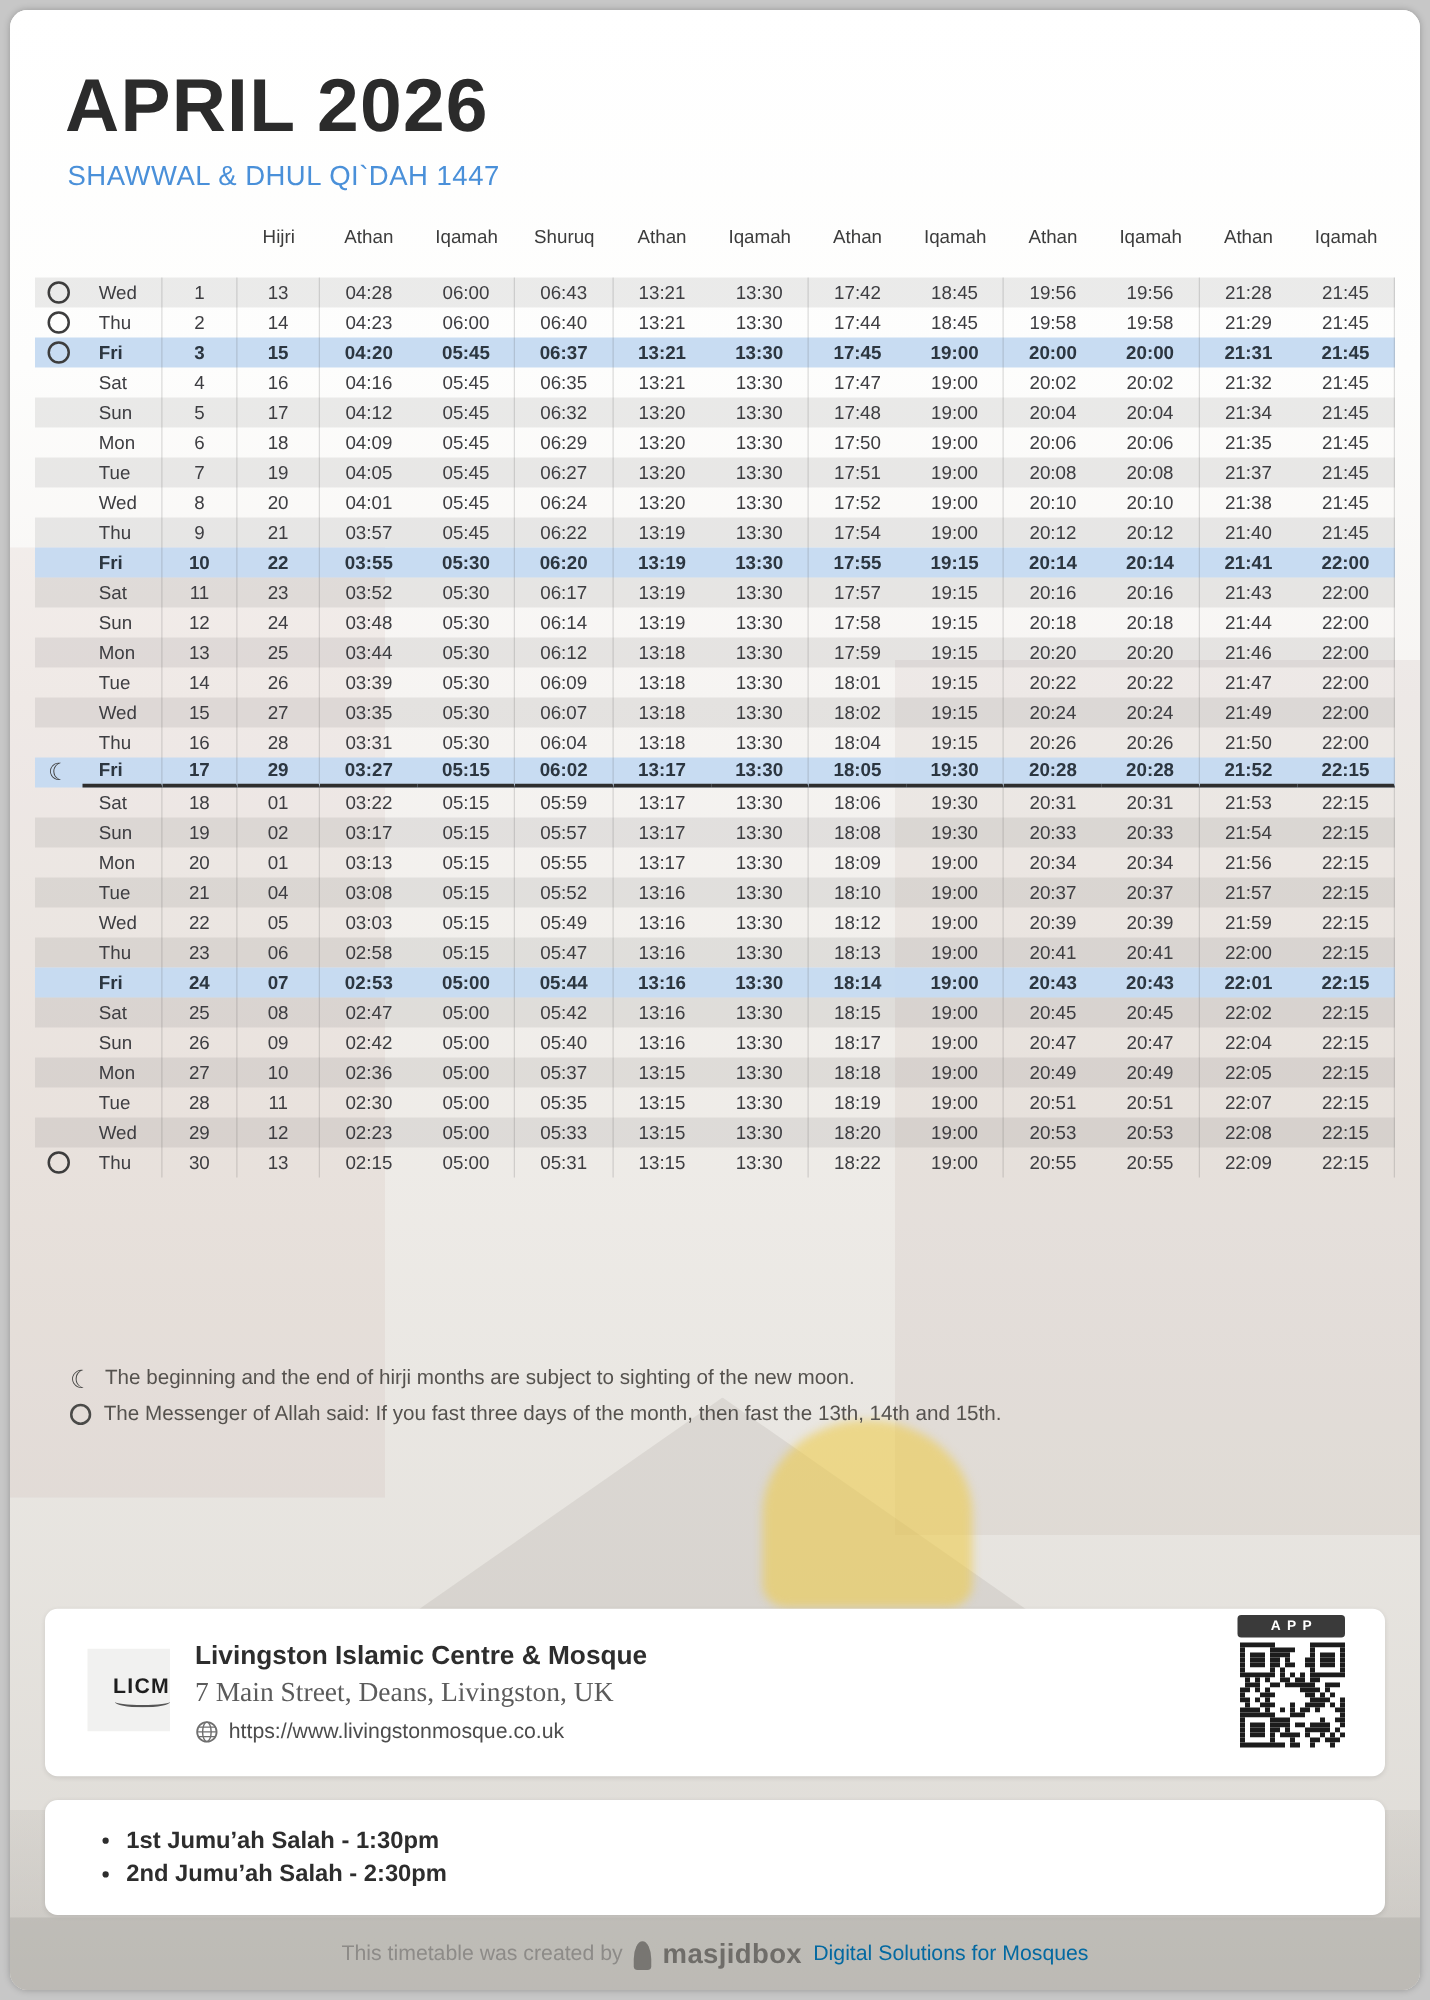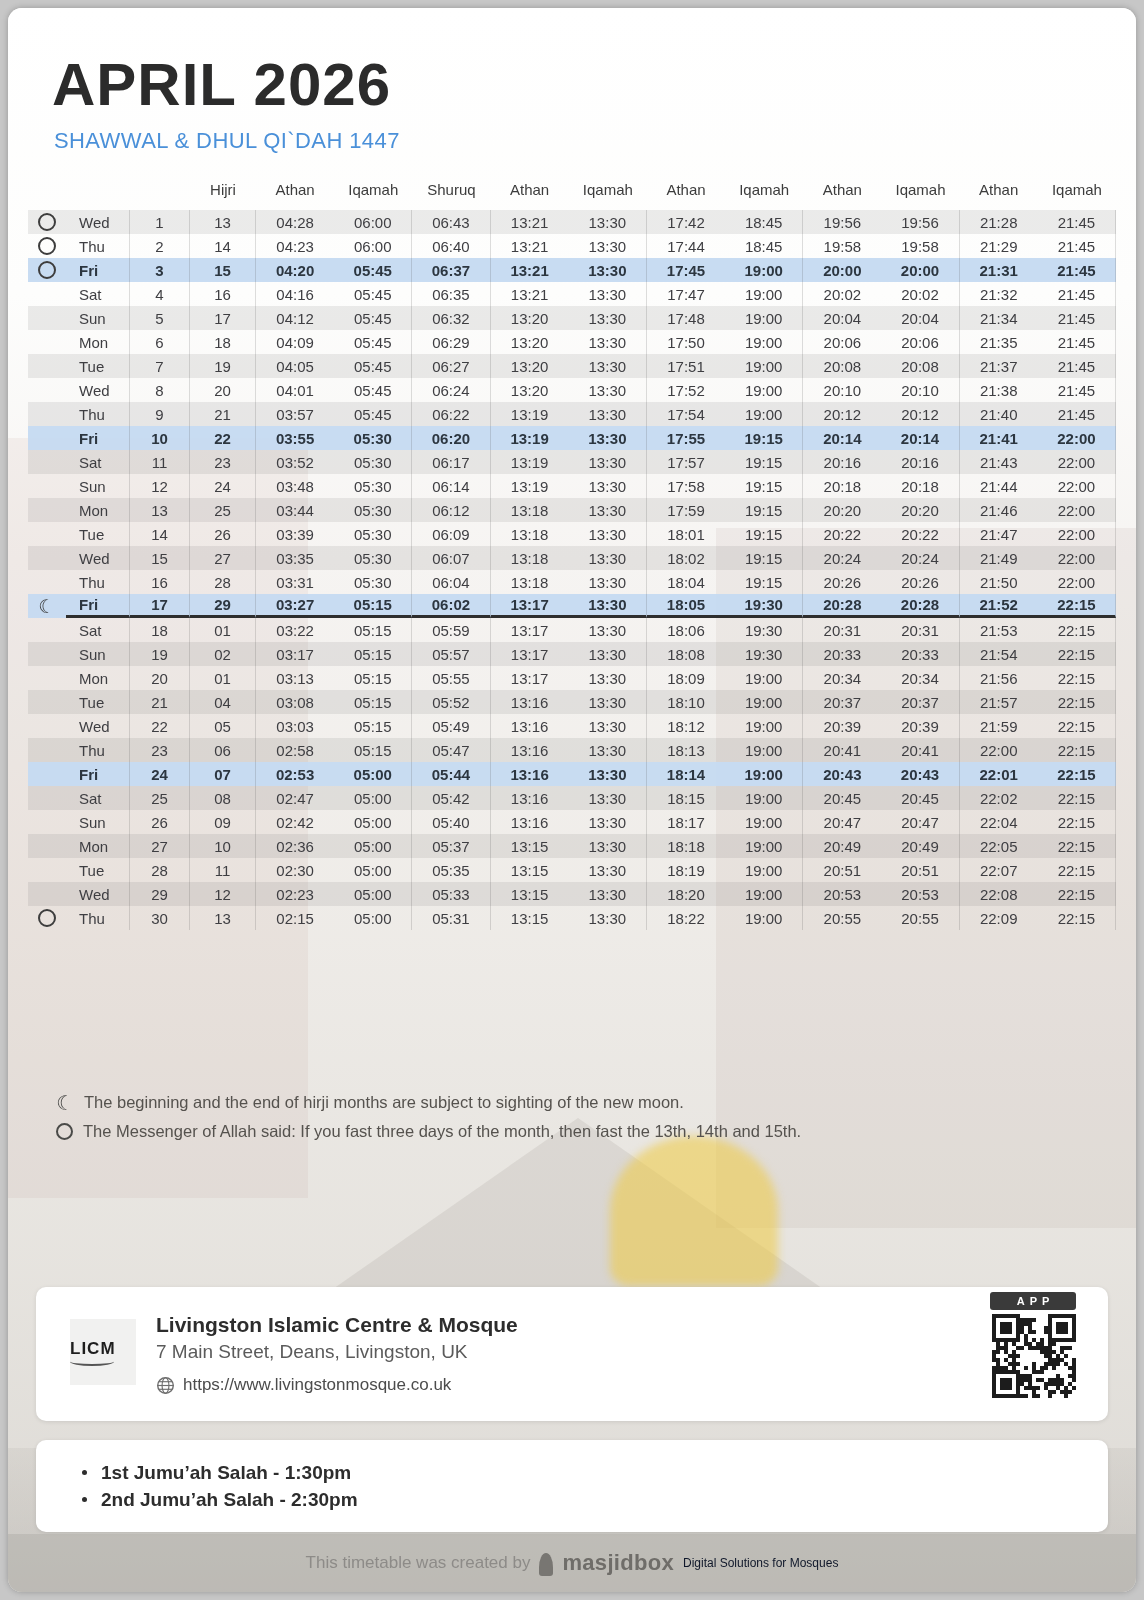--- a/index.html
+++ b/index.html
@@ -48,21 +48,21 @@
   
   .timetable{position:absolute;left:20px;top:166px;width:1088px;}
   .grid-row{display:grid;grid-template-columns:38px 64px 60px 66px repeat(11,1fr);}
   .ghead{height:28px;align-items:end;}
   .ghead .glabel{font-size:17px;font-weight:700;color:#222;text-align:center;padding-bottom:2px;}
   .g-fajr{grid-column:5 / span 2;}
   .g-dhuhr{grid-column:8 / span 2;}
   .g-asr{grid-column:10 / span 2;}
   .g-maghrib{grid-column:12 / span 2;}
   .g-isha{grid-column:14 / span 2;}
-  .shead{height:30px;align-items:center;margin-bottom:6px;}
+  .shead{height:30px;align-items:center;margin-bottom:18px;}
   .shead .slabel{font-size:15px;color:#3c3c3c;text-align:center;}
   .trow{height:24px;align-items:center;}
   .trow.shade{background:rgba(110,110,110,0.13);}
   .trow.friday{background:rgba(197,218,241,0.95);}
   .trow.friday .cell{font-weight:700;color:#2c3640;}
   .trow.month-end .cell:not(.icon-cell){border-bottom:3px solid #2e2e2e;}
   .cell{font-size:15px;color:#3e3e42;text-align:center;height:100%;
     display:flex;align-items:center;justify-content:center;box-sizing:border-box;}
   .cell.day{justify-content:flex-start;padding-left:13px;}
   .cell.sep{border-right:1px solid rgba(70,70,70,0.18);}
@@ -76,27 +76,27 @@
   .notes{position:absolute;left:48px;top:1080px;}
   .note-line{display:flex;align-items:center;gap:10px;height:29px;
     font-size:16.5px;color:#55524e;}
   .note-line .mark-moon{font-size:20px;color:#4a4a48;}
   .note-line .mark-circle{width:13px;height:13px;border-color:#4a4a48;}
 
   
   .info-card{position:absolute;left:28px;top:1279px;width:1072px;height:134px;
     background:#ffffff;border-radius:10px;box-shadow:0 1px 4px rgba(0,0,0,0.10);}
   .logo-box{position:absolute;left:34px;top:32px;width:66px;height:66px;
-    background:#f1f1f0;display:flex;align-items:flex-start;justify-content:center;
+    background:#f1f1f0;display:flex;align-items:flex-end;justify-content:center;
     flex-direction:column;}
   .logo-text{font-size:17px;font-weight:700;color:#1e1e1e;letter-spacing:1px;}
   .logo-swoosh{width:44px;height:7px;border-bottom:2px solid #555;
     border-radius:0 0 70% 70%;margin-top:-2px;}
   .mosque-name{position:absolute;left:120px;top:26px;font-size:21px;font-weight:700;color:#2d2d2d;}
-  .mosque-address{position:absolute;left:120px;top:54px;font-size:19px;color:#5b5b5b;}
+  .mosque-address{position:absolute;left:120px;top:54px;font-size:22px;color:#5b5b5b;font-family:Liberation Serif, serif;}
   .website-row{position:absolute;left:120px;top:88px;display:flex;align-items:center;gap:8px;
     font-size:17px;color:#4c4c4c;}
   .globe-icon{width:19px;height:19px;}
   .app-pill{position:absolute;right:32px;top:5px;width:86px;height:18px;
     background:#3a3a3a;color:#ffffff;font-size:11px;font-weight:700;
     letter-spacing:5px;display:flex;align-items:center;justify-content:center;
     border-radius:3px;padding-left:5px;box-sizing:border-box;}
   .qr{position:absolute;right:32px;top:27px;width:84px;height:84px;background:#fff;
     display:grid;grid-template-columns:repeat(21,1fr);grid-template-rows:repeat(21,1fr);}
   .qr div{background:#fff;}
@@ -111,21 +111,21 @@
   .bullet-dot{width:5px;height:5px;border-radius:50%;background:#2d2d2d;flex:0 0 auto;}
 
   
   .footer{position:absolute;left:0;bottom:0;width:100%;height:58px;
     background:rgba(178,176,172,0.55);
     display:flex;align-items:center;justify-content:center;gap:9px;}
   .footer .created{font-size:17px;color:#8d8b88;}
   .brand-door{width:14px;height:23px;background:#787672;
     border-radius:50% 50% 3px 3px / 62% 62% 3px 3px;margin-top:2px;}
   .footer .brand{font-size:22px;font-weight:700;color:#6f6d69;letter-spacing:0.3px;}
-  .footer .tagline{font-size:12px;color:#0f172a;}
+  .footer .tagline{font-size:17px;color:#0369a1;}
 </style>
 </head>
 <body>
 
 <div class="page">
 
   <div class="bg-photo">
     <div class="bg-wall-left"></div>
     <div class="bg-wall-right"></div>
     <div class="bg-roof"></div>

